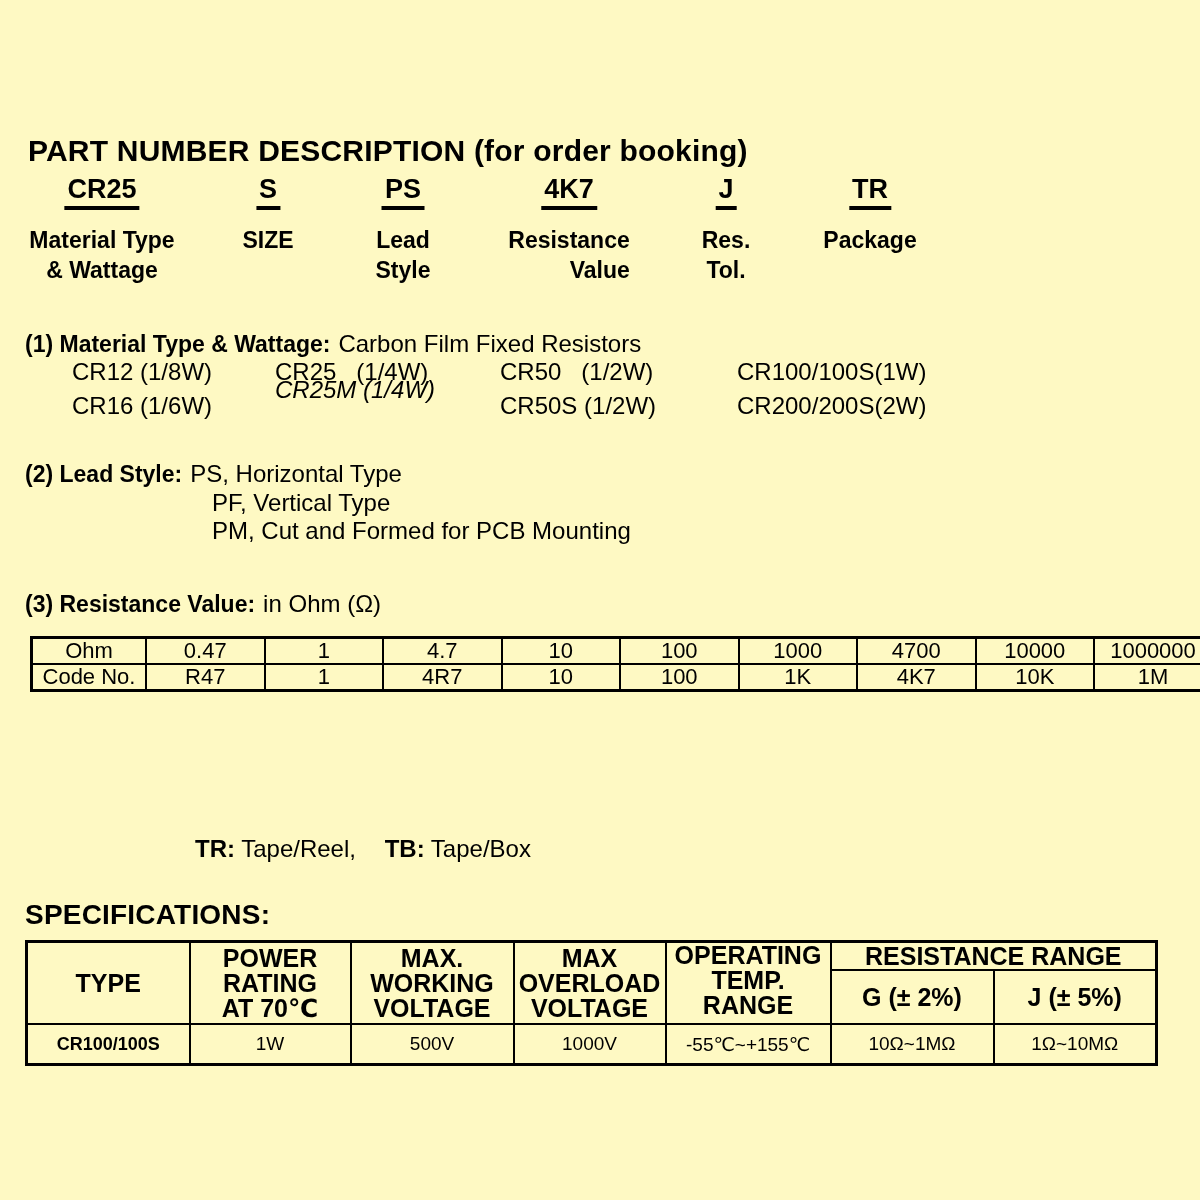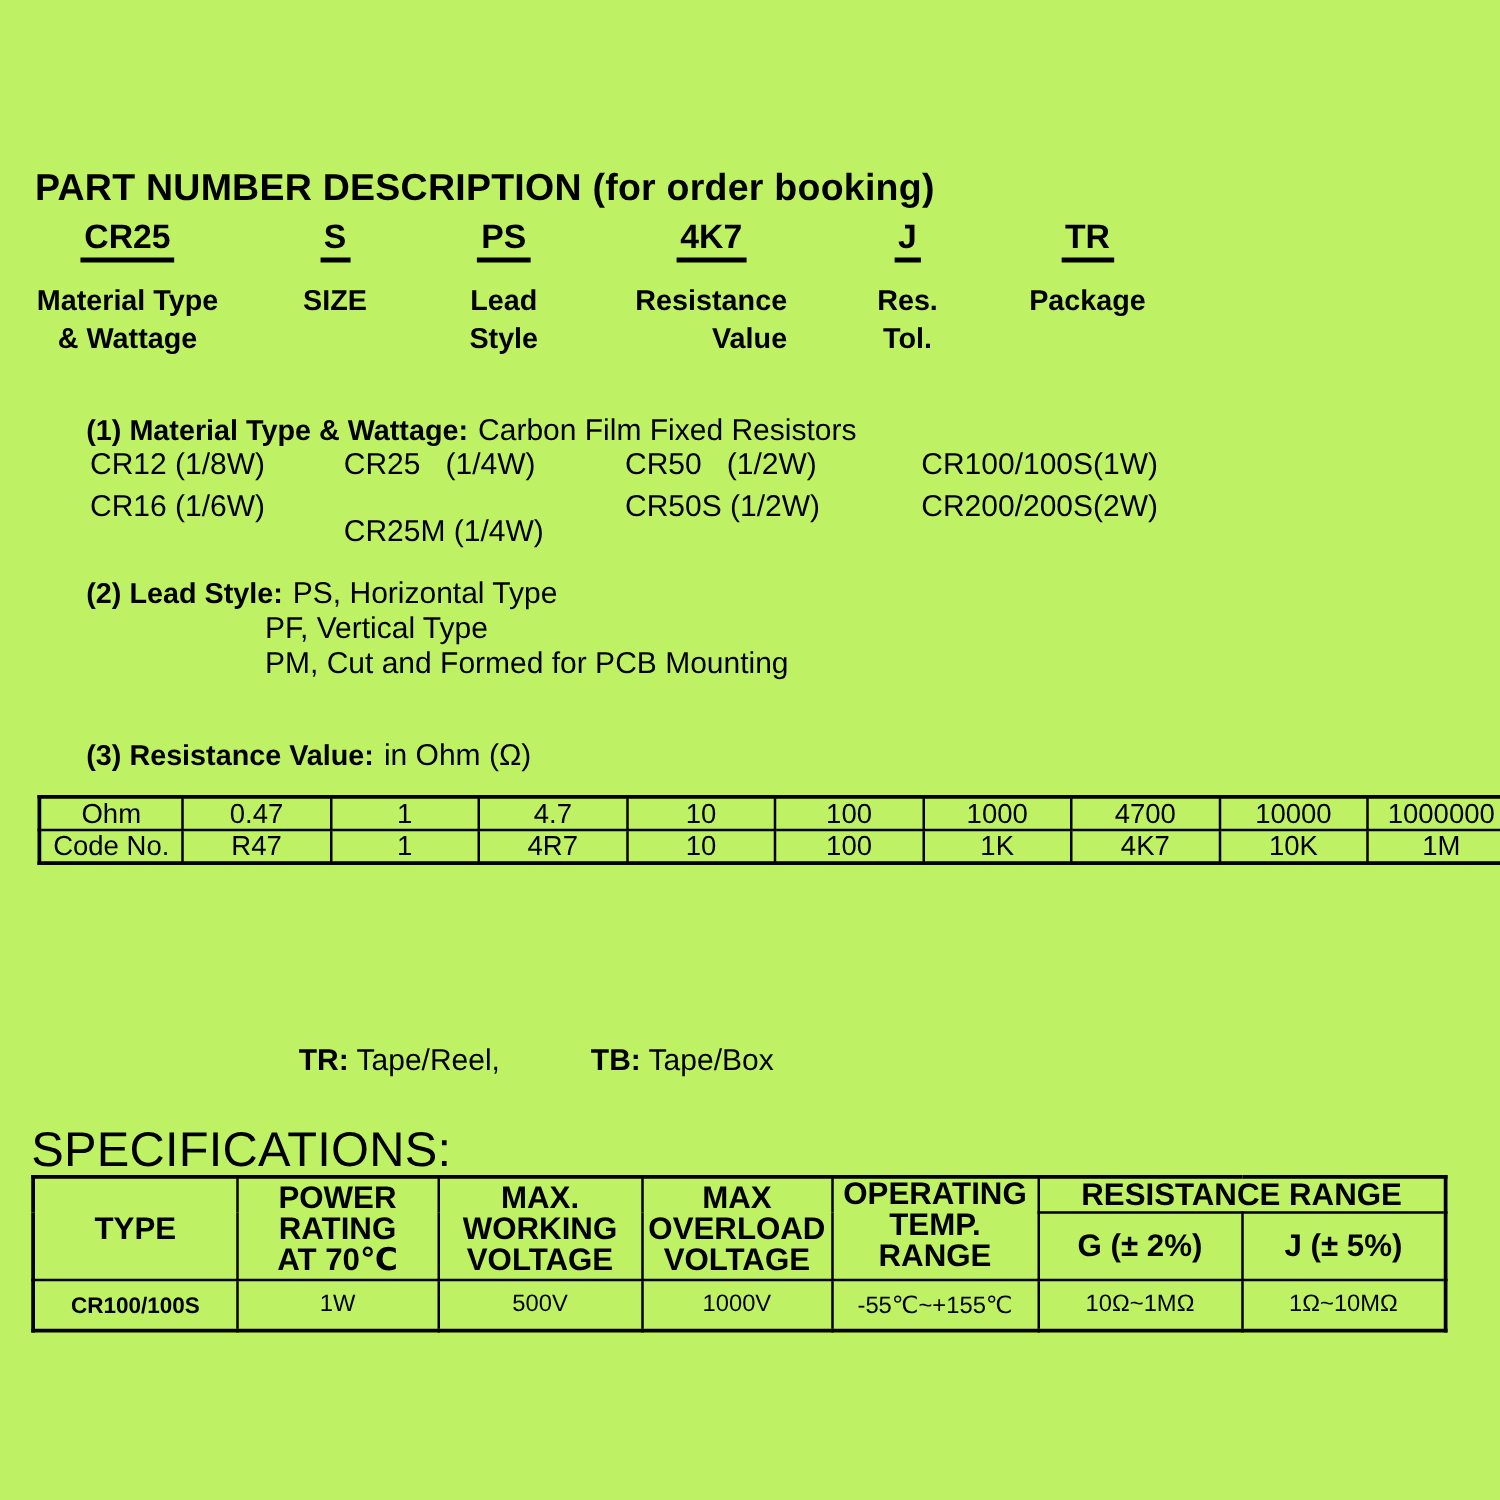--- a/index.html
+++ b/index.html
@@ -1,19 +1,19 @@
 <!DOCTYPE html>
 <html><head>
 <meta charset="utf-8">
 <style>
   html,body{margin:0;padding:0;background:#e8e8e8;}
   .page{
     position:relative;
     width:1200px;height:1200px;
-    background:#bef264;
+    background:#fef9c3;
     font-family:"Liberation Sans","DejaVu Sans",sans-serif;
     color:#000;
     overflow:hidden;
     margin:0 auto;
   }
   .abs{position:absolute;}
   .doc-title{
     left:28px;top:134px;
     font-size:30px;font-weight:bold;letter-spacing:0.2px;
     white-space:nowrap;
@@ -30,21 +30,21 @@
     border-bottom:4px solid #000;
     padding:0 3px 3px 3px;
     line-height:27px;
   }
   .pn-label{
     margin-top:15px;
     font-size:23px;font-weight:bold;line-height:30px;
   }
   
   .sec-line{white-space:nowrap;font-size:24px;line-height:28px;}
-  .sec-label{font-weight:bold;font-size:23px;margin-left:44px;}
+  .sec-label{font-weight:bold;font-size:23px;}
   .sec-value{font-weight:normal;margin-left:8px;}
   .item{position:absolute;font-size:24px;white-space:pre;}
   
   table{border-collapse:collapse;}
   .res-table{
     position:absolute;left:30px;top:636px;
     width:1184px;
     border:3px solid #000;
     table-layout:fixed;
   }
@@ -52,21 +52,21 @@
     border:2px solid #000;
     font-size:22px;font-weight:normal;
     text-align:center;vertical-align:middle;
     height:24px;padding:0;line-height:24px;
     overflow:hidden;
   }
   .res-table .hdr-col{width:112px;}
   
   .specs-heading{
     left:25px;top:899px;
-    font-size:39px;font-weight:normal;letter-spacing:0.2px;
+    font-size:28px;font-weight:bold;letter-spacing:0.2px;
   }
   .spec-table{
     position:absolute;left:25px;top:940px;
     width:1130px;
     border:3px solid #000;
     table-layout:fixed;
   }
   .spec-table th,.spec-table td{
     border:2px solid #000;
     padding:0;overflow:hidden;
@@ -120,21 +120,21 @@
   </div>
 
   <div class="abs sec-line" style="left:25px;top:330px;">
     <span class="sec-label">(1) Material Type &amp; Wattage:</span><span class="sec-value">Carbon Film Fixed Resistors</span>
   </div>
   <span class="item" style="left:72px;top:358px;">CR12 (1/8W)</span>
   <span class="item" style="left:275px;top:358px;">CR25   (1/4W)</span>
   <span class="item" style="left:500px;top:358px;">CR50   (1/2W)</span>
   <span class="item" style="left:737px;top:358px;">CR100/100S(1W)</span>
   <span class="item" style="left:72px;top:392px;">CR16 (1/6W)</span>
-  <span class="item" style="left:275px;top:412px;">CR25M (1/4W)</span>
+  <span class="item" style="left:275px;top:376px;font-style:italic;">CR25M (1/4W)</span>
   <span class="item" style="left:500px;top:392px;">CR50S (1/2W)</span>
   <span class="item" style="left:737px;top:392px;">CR200/200S(2W)</span>
 
   <div class="abs sec-line" style="left:25px;top:460px;">
     <span class="sec-label">(2) Lead Style:</span><span class="sec-value">PS, Horizontal Type</span>
   </div>
   <span class="item" style="left:212px;top:489px;">PF, Vertical Type</span>
   <span class="item" style="left:212px;top:517px;">PM, Cut and Formed for PCB Mounting</span>
 
   <div class="abs sec-line" style="left:25px;top:590px;">

